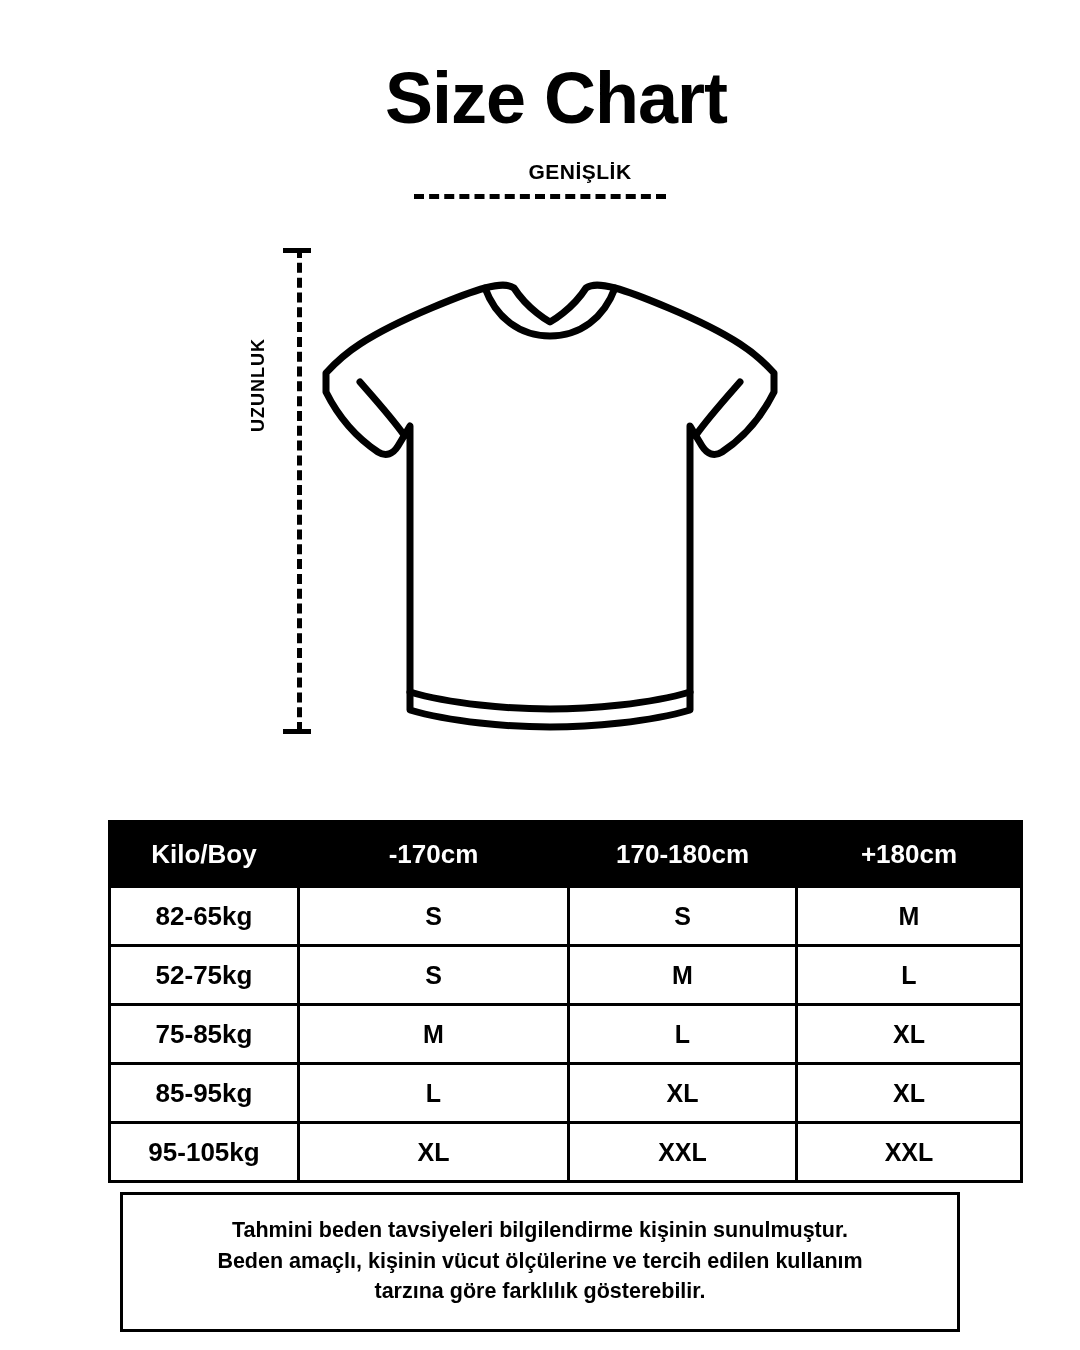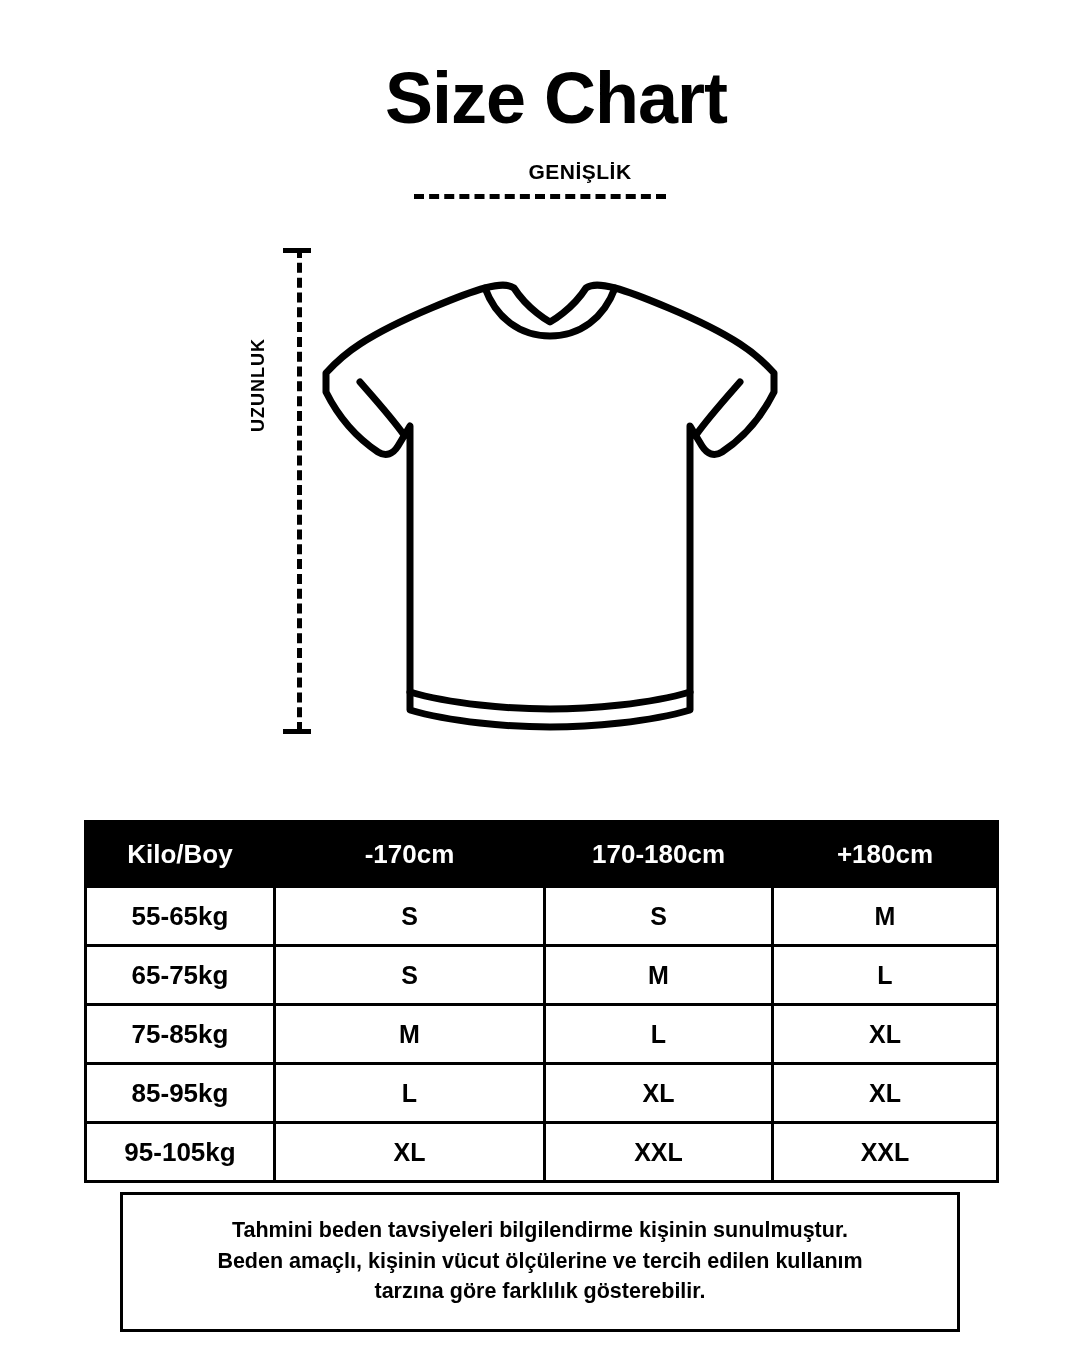--- a/index.html
+++ b/index.html
@@ -106,20 +106,21 @@
   .table-wrap {
     position: absolute;
     left: 84px;
     top: 820px;
     width: 912px;
   }
   table.size-table {
     border-collapse: collapse;
     width: 912px;
     table-layout: fixed;
+    margin-left: 24px;
   }
   table.size-table th,
   table.size-table td {
     border: 3px solid #000;
     text-align: center;
     font-weight: bold;
     font-size: 25px;
     height: 56px;
     padding: 0;
   }
@@ -215,27 +216,27 @@
       <thead>
         <tr>
           <th>Kilo/Boy</th>
           <th>-170cm</th>
           <th>170-180cm</th>
           <th>+180cm</th>
         </tr>
       </thead>
       <tbody>
         <tr>
-          <td class="rowhead">55-65kg</td>
+          <td class="rowhead">82-65kg</td>
           <td>S</td>
           <td>S</td>
           <td>M</td>
         </tr>
         <tr>
-          <td class="rowhead">65-75kg</td>
+          <td class="rowhead">52-75kg</td>
           <td>S</td>
           <td>M</td>
           <td>L</td>
         </tr>
         <tr>
           <td class="rowhead">75-85kg</td>
           <td>M</td>
           <td>L</td>
           <td>XL</td>
         </tr>

